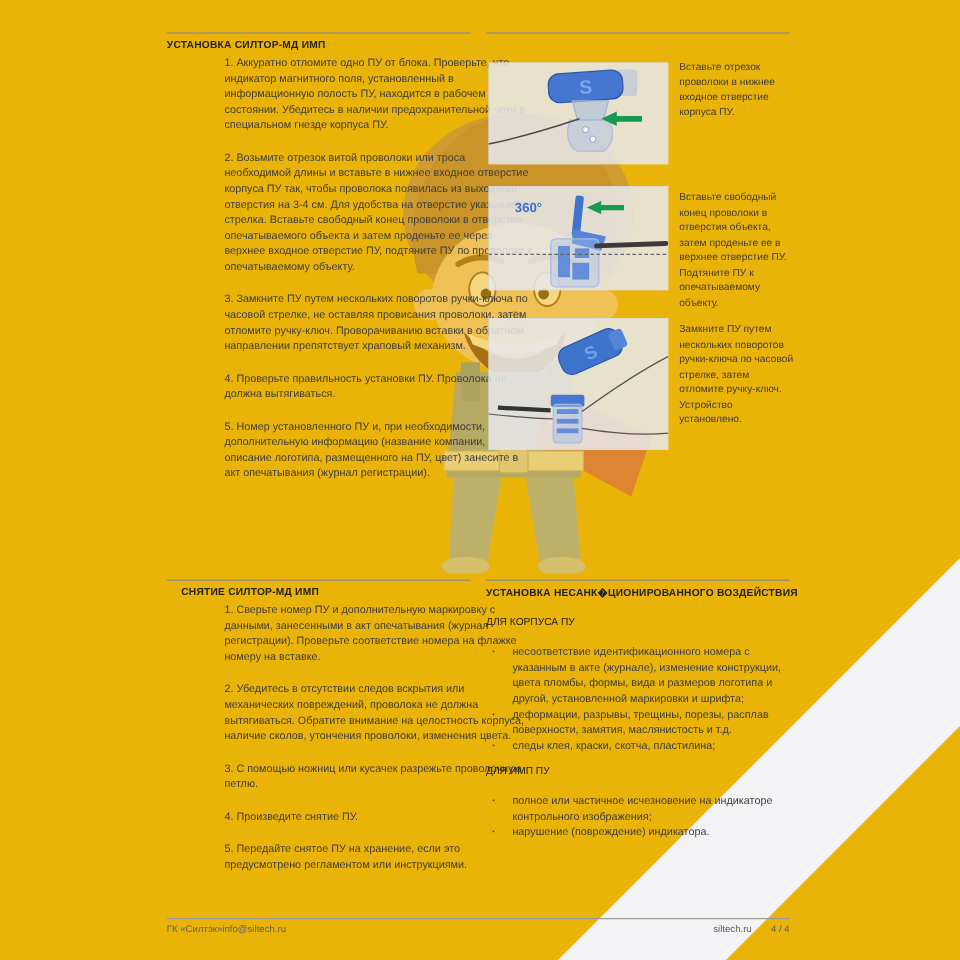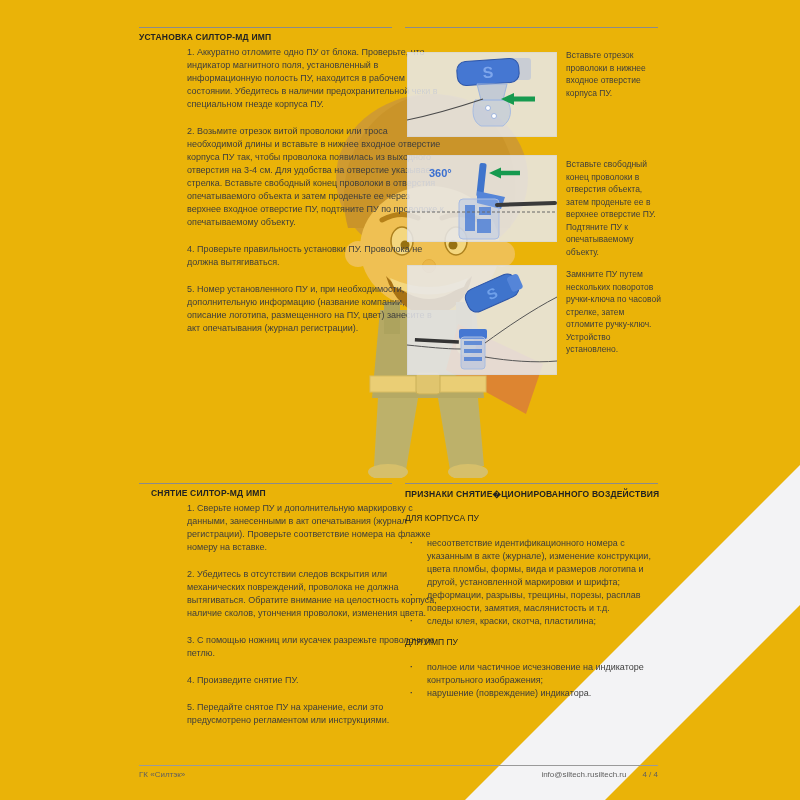--- a/index.html
+++ b/index.html
@@ -33,21 +33,21 @@
   .sub{font-size:8.5px;font-weight:normal;color:#222;margin:0 0 12px;}
   .sub-2{margin-top:6px;}
   .tamper-body ul{list-style:none;margin:0 0 8px;padding:0;}
   .tamper-body li{position:relative;padding-left:22px;margin:0;}
   .tamper-body li::before{content:"\00B7";position:absolute;left:5px;top:0;font-weight:bold;color:#3d3d3d;}
   
   .footer-rule{position:absolute;left:139px;top:765px;width:519px;height:1px;background:#9a9a9a;z-index:3;}
   .footer{position:absolute;left:139px;top:770px;width:519px;display:flex;align-items:baseline;
           font-size:8px;color:#5f5f5f;z-index:3;}
   .f-company{flex:0 0 auto;}
-  .f-email{flex:1 1 auto;text-align:right;}
+  .f-email{flex:1 1 auto;text-align:left;}
   .f-site{flex:0 0 auto;margin-right:16px;}
   .f-pages{flex:0 0 auto;}
   svg{display:block;}
 </style>
 </head>
 <body>
 
 <div class="page">
 
   <div class="stripe"></div>
@@ -83,20 +83,21 @@
     </svg>
   </div>
 
   <div class="rule rule-il"></div>
   <div class="rule rule-ir"></div>
   <h1 class="h h-install">УСТАНОВКА СИЛТОР-МД ИМП</h1>
 
   <div class="steps steps-install">
     <p>1. Аккуратно отломите одно ПУ от блока. Проверьте, что индикатор магнитного поля, установленный в информационную полость ПУ, находится в рабочем состоянии. Убедитесь в наличии предохранительной чеки в специальном гнезде корпуса ПУ.</p>
     <p>2. Возьмите отрезок витой проволоки или троса необходимой длины и вставьте в нижнее входное отверстие корпуса ПУ так, чтобы проволока появилась из выходного отверстия на 3-4 см. Для удобства на отверстие указывает стрелка. Вставьте свободный конец проволоки в отверстия опечатываемого объекта и затем проденьте ее через верхнее входное отверстие ПУ, подтяните ПУ по проволоке к опечатываемому объекту.</p>
+    <p>3. Замкните ПУ путем нескольких поворотов ручки-ключа по часовой стрелке, не оставляя провисания проволоки, затем отломите ручку-ключ. Проворачиванию вставки в обратном направлении препятствует храповый механизм.</p>
     <p>4. Проверьте правильность установки ПУ. Проволока не должна вытягиваться.</p>
     <p>5. Номер установленного ПУ и, при необходимости, дополнительную информацию (название компании, описание логотипа, размещенного на ПУ, цвет) занесите в акт опечатывания (журнал регистрации).</p>
   </div>
 
   <div class="photo photo-1">
     <svg width="150" height="85" viewBox="0 0 150 85">
       <rect x="98" y="6" width="26" height="22" rx="3" fill="#c9cdd4"></rect>
       <g transform="rotate(-4 81 20)">
         <rect x="50" y="8" width="62" height="24" rx="9" fill="#4577d2" stroke="#2d55a8"></rect>
         <text x="81" y="26" text-anchor="middle" font-size="16" font-weight="bold" fill="#7ea6ec">S</text>
@@ -151,21 +152,21 @@
   <h1 class="h h-removal">СНЯТИЕ СИЛТОР-МД ИМП</h1>
   <div class="steps steps-removal">
     <p>1. Сверьте номер ПУ и дополнительную маркировку с данными, занесенными в акт опечатывания (журнал регистрации). Проверьте соответствие номера на флажке номеру на вставке.</p>
     <p>2. Убедитесь в отсутствии следов вскрытия или механических повреждений, проволока не должна вытягиваться. Обратите внимание на целостность корпуса, наличие сколов, утончения проволоки, изменения цвета.</p>
     <p>3. С помощью ножниц или кусачек разрежьте проволочную петлю.</p>
     <p>4. Произведите снятие ПУ.</p>
     <p>5. Передайте снятое ПУ на хранение, если это предусмотрено регламентом или инструкциями.</p>
   </div>
 
   <div class="rule rule-tp"></div>
-  <h1 class="h h-tamper">ПРИЗНАКИ СНЯТИЕ�ЦИОНИРОВАННОГО ВОЗДЕЙСТВИЯ</h1>
+  <h1 class="h h-tamper">УСТАНОВКА НЕСАНК�ЦИОНИРОВАННОГО ВОЗДЕЙСТВИЯ</h1>
   <div class="tamper-body">
     <h2 class="sub">ДЛЯ КОРПУСА ПУ</h2>
     <ul>
       <li>несоответствие идентификационного номера с указанным в акте (журнале), изменение конструкции, цвета пломбы, формы, вида и размеров логотипа и другой, установленной маркировки и шрифта;</li>
       <li>деформации, разрывы, трещины, порезы, расплав поверхности, замятия, маслянистость и т.д.</li>
       <li>следы клея, краски, скотча, пластилина;</li>
     </ul>
     <h2 class="sub sub-2">ДЛЯ ИМП ПУ</h2>
     <ul>
       <li>полное или частичное исчезновение на индикаторе контрольного изображения;</li>

